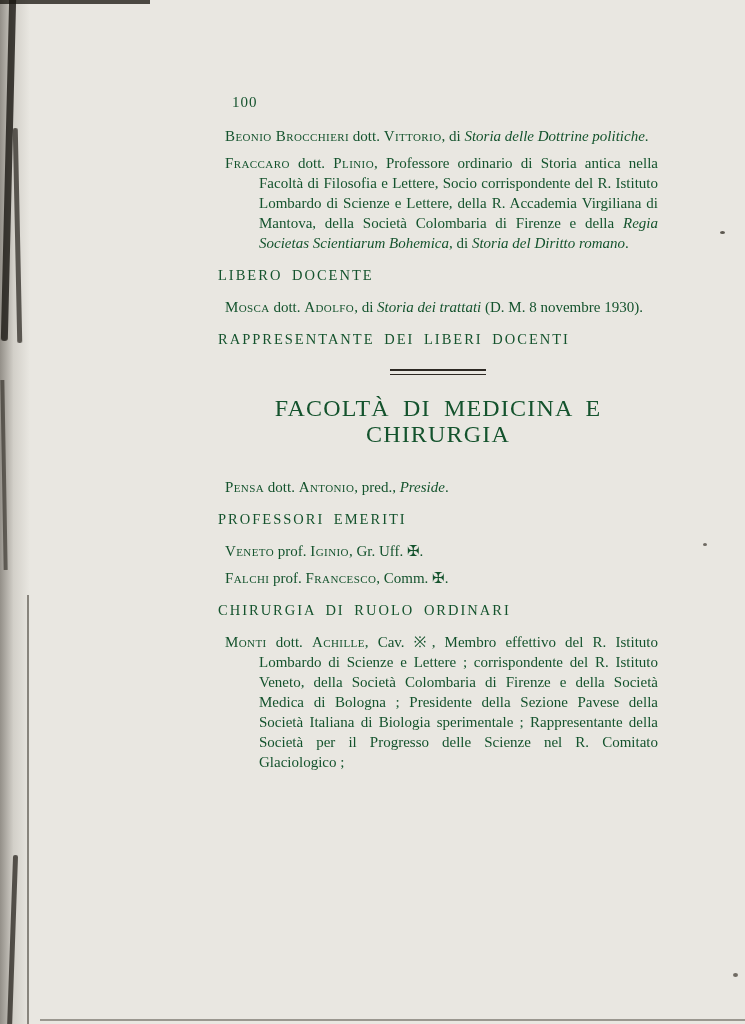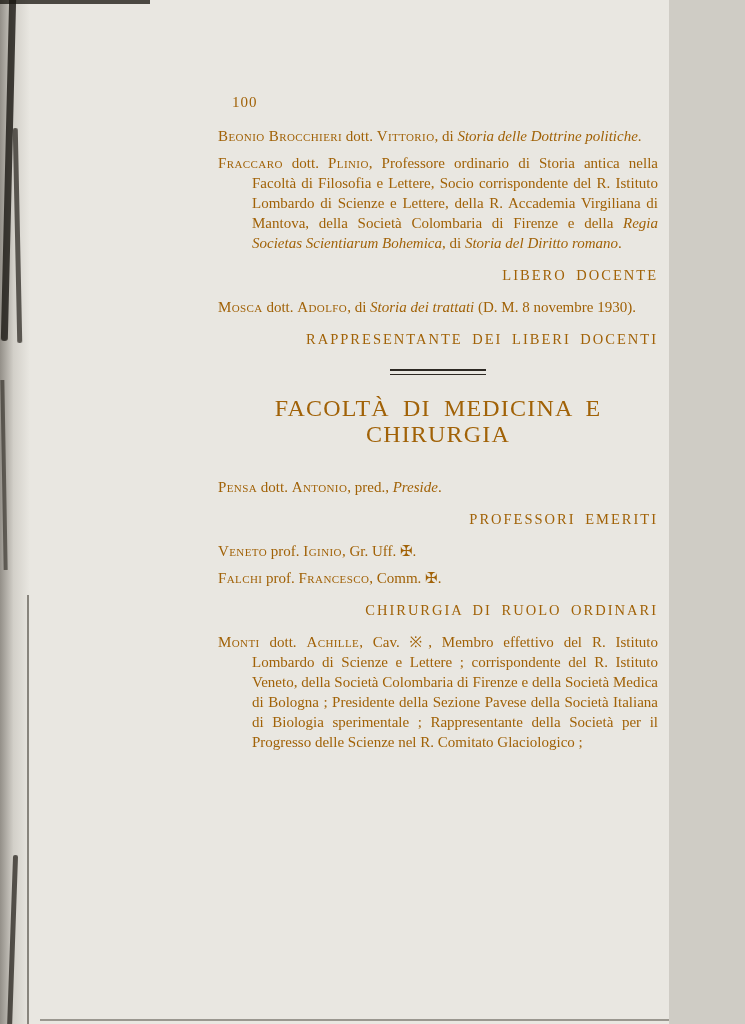--- a/index.html
+++ b/index.html
@@ -3,25 +3,25 @@
 <meta charset="utf-8">
 <style>
   html, body {
     margin: 0;
     padding: 0;
     background: #cfccc5;
     font-family: "Liberation Serif", "DejaVu Serif", serif;
   }
   .page {
     position: relative;
-    width: 669px;
+    width: 745px;
     height: 1024px;
     background: #e9e7e1;
     overflow: hidden;
-    color: #a16207;
+    color: #14532d;
   }
   
   .gutter-shade {
     position: absolute; left: 0; top: 0; width: 30px; height: 100%;
     background: linear-gradient(to right, rgba(62,56,48,0.50), rgba(130,124,114,0.22) 45%, rgba(233,231,225,0) 100%);
   }
   .artifact { position: absolute; pointer-events: none; }
   .streak-a { left: 5px; top: -4px; width: 7px; height: 345px; background: #1d1a15; opacity: .82; transform: rotate(1.4deg); border-radius: 3px; filter: blur(0.4px); }
   .streak-b { left: 15px; top: 128px; width: 5px; height: 215px; background: #24201a; opacity: .7; transform: rotate(-1.2deg); border-radius: 2px; filter: blur(0.5px); }
   .streak-c { left: 27px; top: 595px; width: 2px; height: 429px; background: #3c372e; opacity: .55; filter: blur(0.3px); }
@@ -39,28 +39,28 @@
     top: 92px;
     width: 440px;
     font-size: 15px;
     line-height: 20px;
   }
   .page-number {
     margin: 0 0 14px 14px;
     letter-spacing: 1px;
   }
   p.entry {
-    margin: 0 0 7px 0;
+    margin: 0 0 7px 7px;
     padding-left: 34px;
     text-indent: -34px;
     text-align: justify;
   }
   p.heading {
     margin: 12px 0 12px 0;
-    text-align: right;
+    text-align: left;
     font-size: 14.5px;
     letter-spacing: 2px;
     word-spacing: 4px;
     font-weight: normal;
   }
   p.major-heading {
     margin: 0 0 30px 0;
     text-align: center;
     font-size: 24px;
     line-height: 26px;

